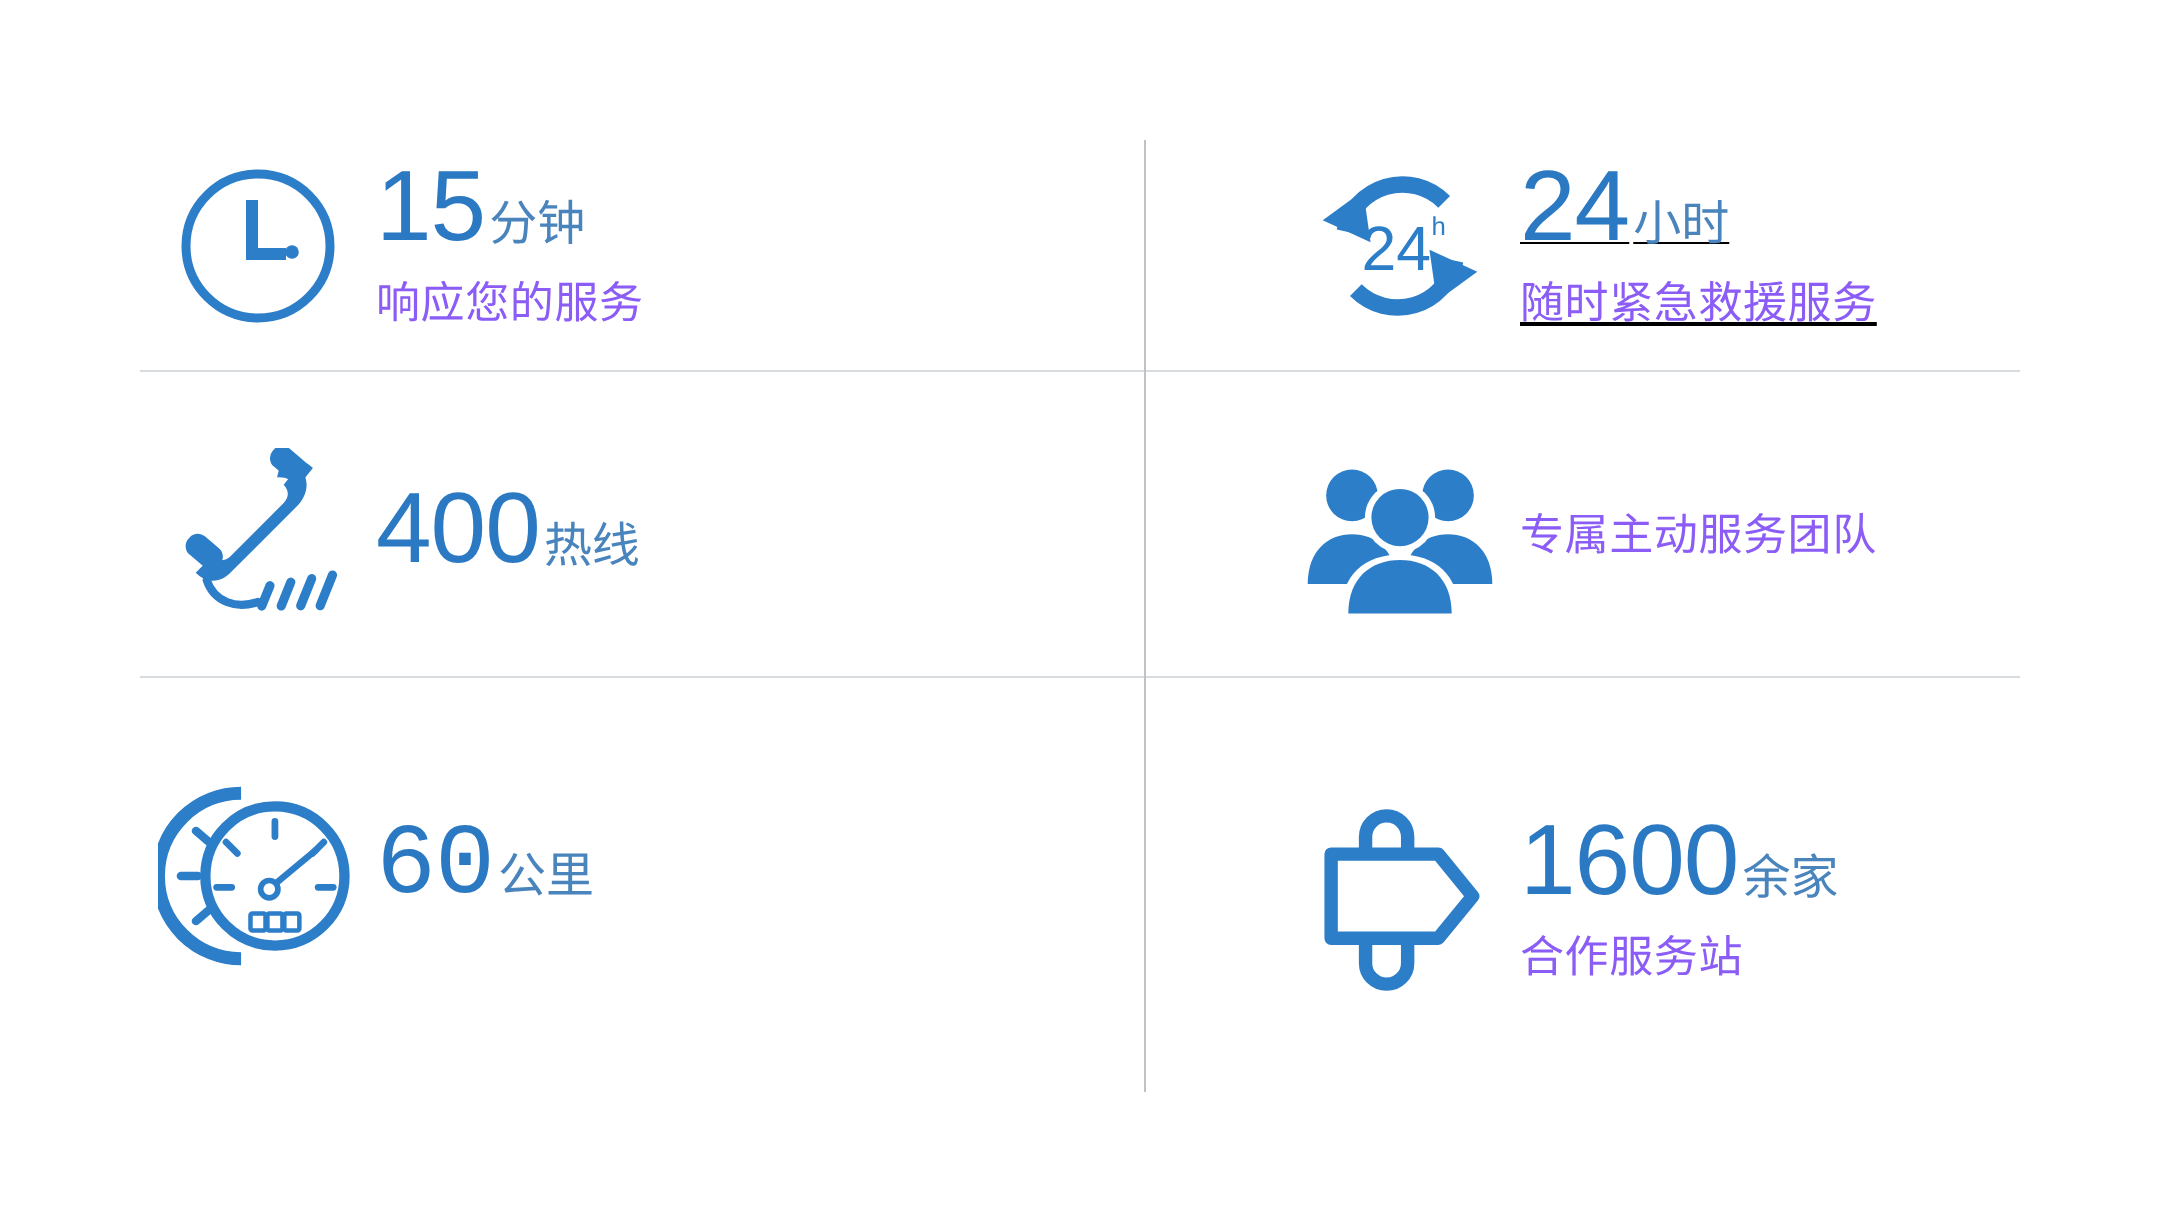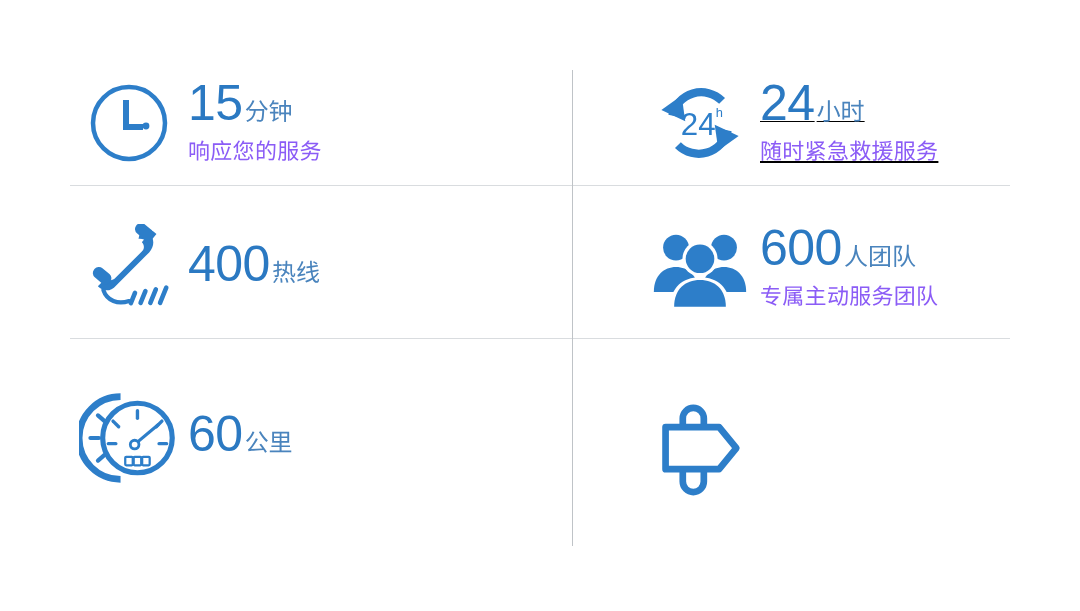--- a/index.html
+++ b/index.html
@@ -51,21 +51,21 @@
     position: absolute;
     display: flex;
     align-items: flex-start;
     box-sizing: border-box;
   }
 
   .cell-r1c1 { left: 70px;  top: 62px;  width: 500px; height: 122px; align-items: center; }
   .cell-r1c2 { left: 640px; top: 62px;  width: 420px; height: 122px; align-items: center; text-decoration: underline; }
   .cell-r2c1 { left: 70px;  top: 200px; width: 500px; height: 135px; align-items: center; }
   .cell-r2c2 { left: 640px; top: 200px; width: 420px; height: 135px; align-items: center; }
-  .cell-r3c1 { left: 70px;  top: 355px; width: 500px; height: 165px; align-items: center; }
+  .cell-r3c1 { left: 70px;  top: 355px; width: 500px; height: 165px; align-items: center; font-family: Liberation Mono, monospace; }
   .cell-r3c2 { left: 640px; top: 385px; width: 420px; height: 130px; align-items: center; }
 
   .icon-wrap {
     flex: 0 0 auto;
     display: flex;
     align-items: center;
     justify-content: center;
   }
   .icon-wrap.w-clock  { width: 118px; }
   .icon-wrap.w-24h    { width: 120px; }
@@ -198,23 +198,20 @@
 
         <g>
           <circle cx="52" cy="32" r="19" fill="#ffffff"></circle>
           <path d="M20 84 C20 63 33 52 52 52 C71 52 84 63 84 84 Z" fill="#ffffff"></path>
           <circle cx="52" cy="32" r="15.5" fill="#2d7ec9"></circle>
           <path d="M24 84 C24 65 36 55 52 55 C68 55 80 65 80 84 Z" fill="#2d7ec9"></path>
         </g>
       </svg>
     </div>
     <div class="text-block">
-      <div class="headline">
-        <span class="num">600</span><span class="unit">人团队</span>
-      </div>
       <div class="desc">专属主动服务团队</div>
     </div>
   </div>
 
   <div class="cell cell-r3c1">
     <div class="icon-wrap w-gauge">
       <svg width="100" height="94" viewBox="0 0 106 100" aria-hidden="true">
 
         <path d="M44 6 A40 40 0 1 0 44 94" fill="none" stroke="#2d7ec9" stroke-width="7"></path>
         <g stroke="#2d7ec9" stroke-width="4.5" stroke-linecap="round">
@@ -253,15 +250,21 @@
     <div class="icon-wrap w-sign">
       <svg width="88" height="96" viewBox="0 0 92 100" aria-hidden="true">
         <g fill="none" stroke="#2d7ec9" stroke-width="7" stroke-linejoin="round">
 
           <rect x="28" y="6" width="22" height="88" rx="11"></rect>
 
           <path d="M10 26 L66 26 L84 48 L66 70 L10 70 Z" fill="#ffffff"></path>
         </g>
       </svg>
     </div>
+    <div class="text-block">
+      <div class="headline">
+        <span class="num">1600</span><span class="unit">余家</span>
+      </div>
+      <div class="desc">合作服务站</div>
+    </div>
   </div>
 
 </div>
 
 </body></html>

